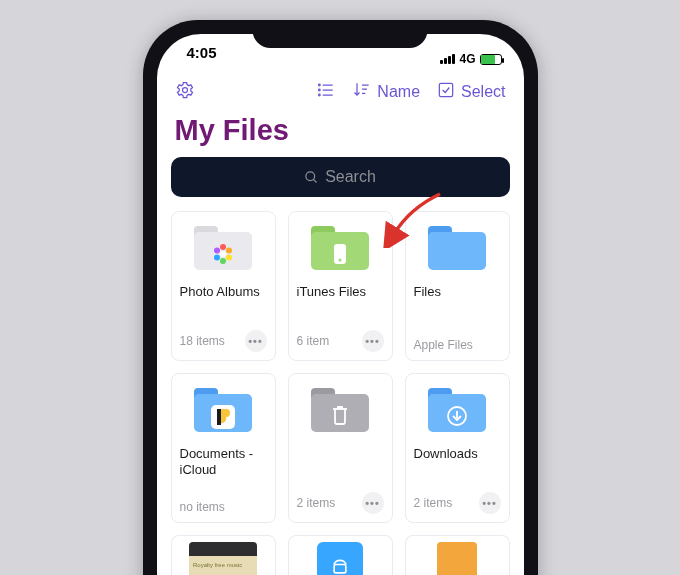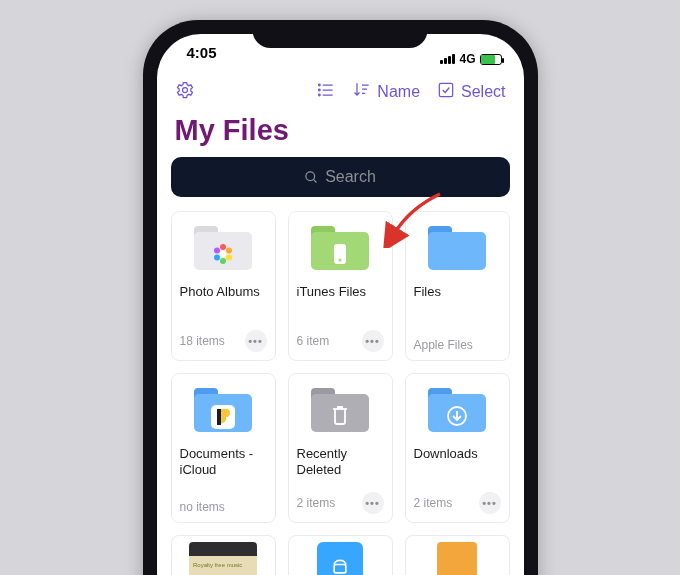--- a/index.html
+++ b/index.html
@@ -281,21 +281,20 @@
             <div class="folder darkgrey">
           <span class="folder-badge">
             <svg width="20" height="22" viewBox="0 0 20 22" fill="none" stroke="#fff" stroke-width="1.8">
                   <path d="M3 5h14"></path>
                   <path d="M5 5v13a2 2 0 0 0 2 2h6a2 2 0 0 0 2-2V5"></path>
                   <path d="M8 5V3h4v2"></path>
                 </svg>
           </span>
         </div>
           </div>
-        <div class="tile-name">Recently Deleted</div>
         <div class="tile-footer">
           <span>2 items</span>
           <span class="more-dots">•••</span>
         </div>
       </div>
 
       <div class="tile">
         <div class="tile-iconwrap">
             <div class="folder blue">
           <span class="folder-badge">

